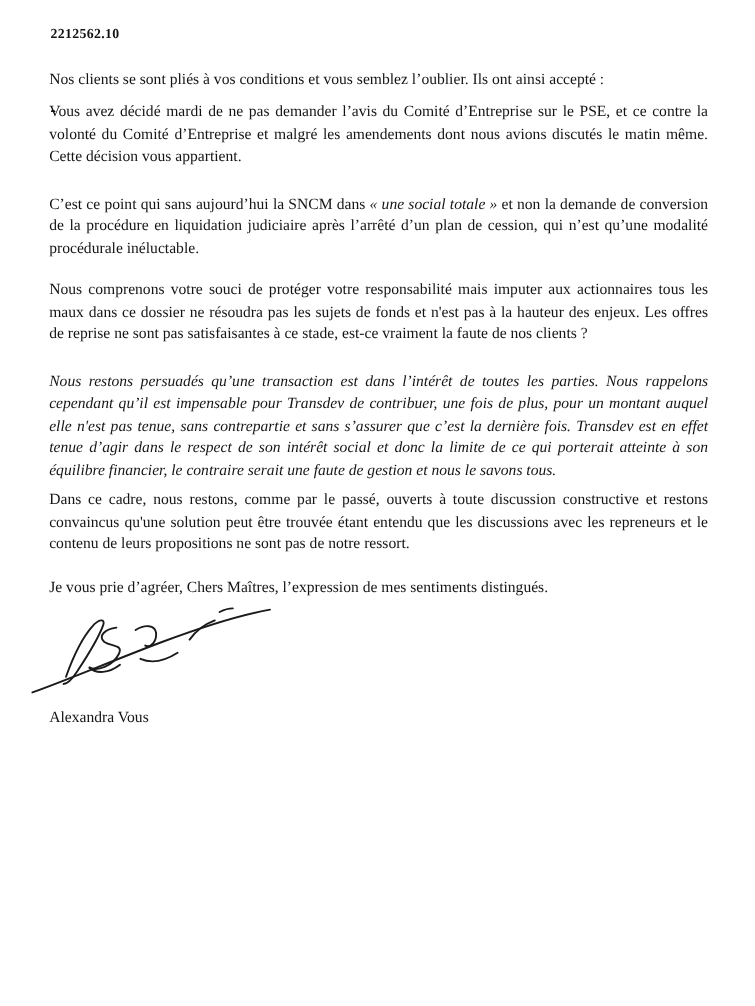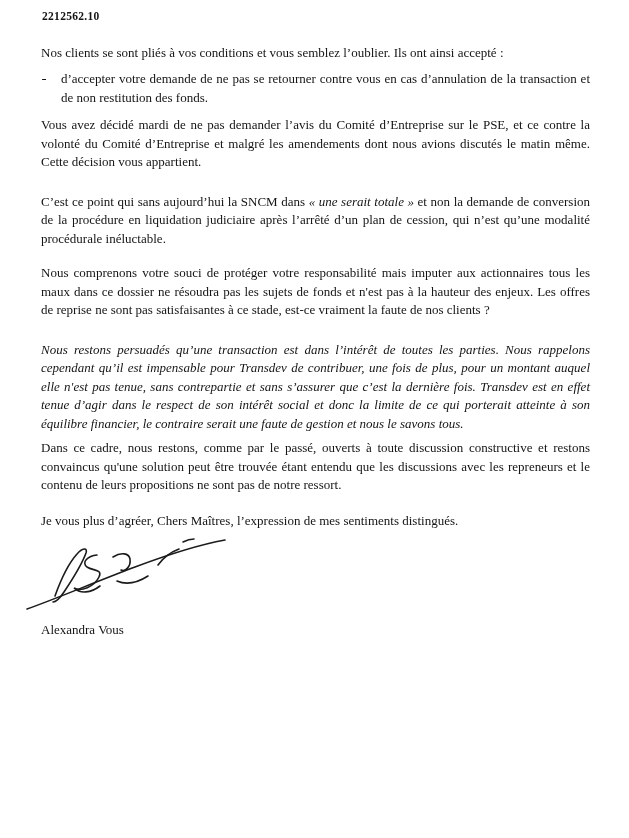--- a/index.html
+++ b/index.html
@@ -8,21 +8,21 @@
     height: 838px;
     background: #ffffff;
     overflow: hidden;
     position: relative;
     font-family: "Liberation Serif", "DejaVu Serif", serif;
   }
   .page {
     box-sizing: border-box;
     width: 629px;
     height: 838px;
-    padding: 7px 39px 0 41px;
+    padding: 20px 39px 0 41px;
     color: #141414;
     font-size: 13px;
     line-height: 18.5px;
     text-align: justify;
   }
   .doc-ref {
     font-size: 11.5px;
     font-weight: bold;
     letter-spacing: 0.3px;
     margin: 0 0 18px 1px;
@@ -78,36 +78,35 @@
       <span class="marker">-</span>
     </li>
     <li>
       <span class="marker">-</span>
     </li>
     <li>
       <span class="marker">-</span>
     </li>
     <li>
       <span class="marker">-</span>
-      <span>d’accepter votre demande de ne pas se retourner contre vous en cas d’annulation de la transaction et de non restitution des fonds.</span>
     </li>
   </ul>
 
   <p class="p-comite">Vous avez décidé mardi de ne pas demander l’avis du Comité d’Entreprise sur le PSE, et ce contre la volonté du Comité d’Entreprise et malgré les amendements dont nous avions discutés le matin même. Cette décision vous appartient.</p>
 
 
-  <p class="p-impasse"><span>C’est ce point qui sans aujourd’hui la SNCM dans </span><span class="italic">« une serait totale »</span><span> et non la demande de conversion de la procédure en liquidation judiciaire après l’arrêté d’un plan de cession, qui n’est qu’une modalité procédurale inéluctable.</span></p>
+  <p class="p-impasse"><span>C’est ce point qui sans aujourd’hui la SNCM dans </span><span class="italic">« une social totale »</span><span> et non la demande de conversion de la procédure en liquidation judiciaire après l’arrêté d’un plan de cession, qui n’est qu’une modalité procédurale inéluctable.</span></p>
 
   <p class="p-responsabilite">Nous comprenons votre souci de protéger votre responsabilité mais imputer aux actionnaires tous les maux dans ce dossier ne résoudra pas les sujets de fonds et n'est pas à la hauteur des enjeux. Les offres de reprise ne sont pas satisfaisantes à ce stade, est-ce vraiment la faute de nos clients ?</p>
 
   <p class="p-transaction">Nous restons persuadés qu’une transaction est dans l’intérêt de toutes les parties. Nous rappelons cependant qu’il est impensable pour Transdev de contribuer, une fois de plus, pour un montant auquel elle n'est pas tenue, sans contrepartie et sans s’assurer que c’est la dernière fois. Transdev est en effet tenue d’agir dans le respect de son intérêt social et donc la limite de ce qui porterait atteinte à son équilibre financier, le contraire serait une faute de gestion et nous le savons tous.</p>
 
   <p class="p-cadre">Dans ce cadre, nous restons, comme par le passé, ouverts à toute discussion constructive et restons convaincus qu'une solution peut être trouvée étant entendu que les discussions avec les repreneurs et le contenu de leurs propositions ne sont pas de notre ressort.</p>
 
-  <p class="p-closing">Je vous plus d’agréer, Chers Maîtres, l’expression de mes sentiments distingués.</p>
+  <p class="p-closing">Je vous prie d’agréer, Chers Maîtres, l’expression de mes sentiments distingués.</p>
 
   <div class="signature-wrap">
     <svg width="214" height="78" viewBox="0 0 214 78" xmlns="http://www.w3.org/2000/svg" fill="none" stroke="#1b1b1b" stroke-width="1.6" stroke-linecap="round">
 
       <path d="M2,73 C 28,64 70,46 110,31 C 150,16 178,8 200,4"></path>
 
       <path d="M30,60 C 35,46 43,28 52,18 C 57,12 63,11 61,17 C 57,28 47,44 39,56 C 35,62 31,66 28,66"></path>
 
       <path d="M72,19 C 63,20 56,26 62,31 C 68,35 78,33 74,41 C 69,51 56,56 49,52 C 55,58 66,57 75,50"></path>
 

